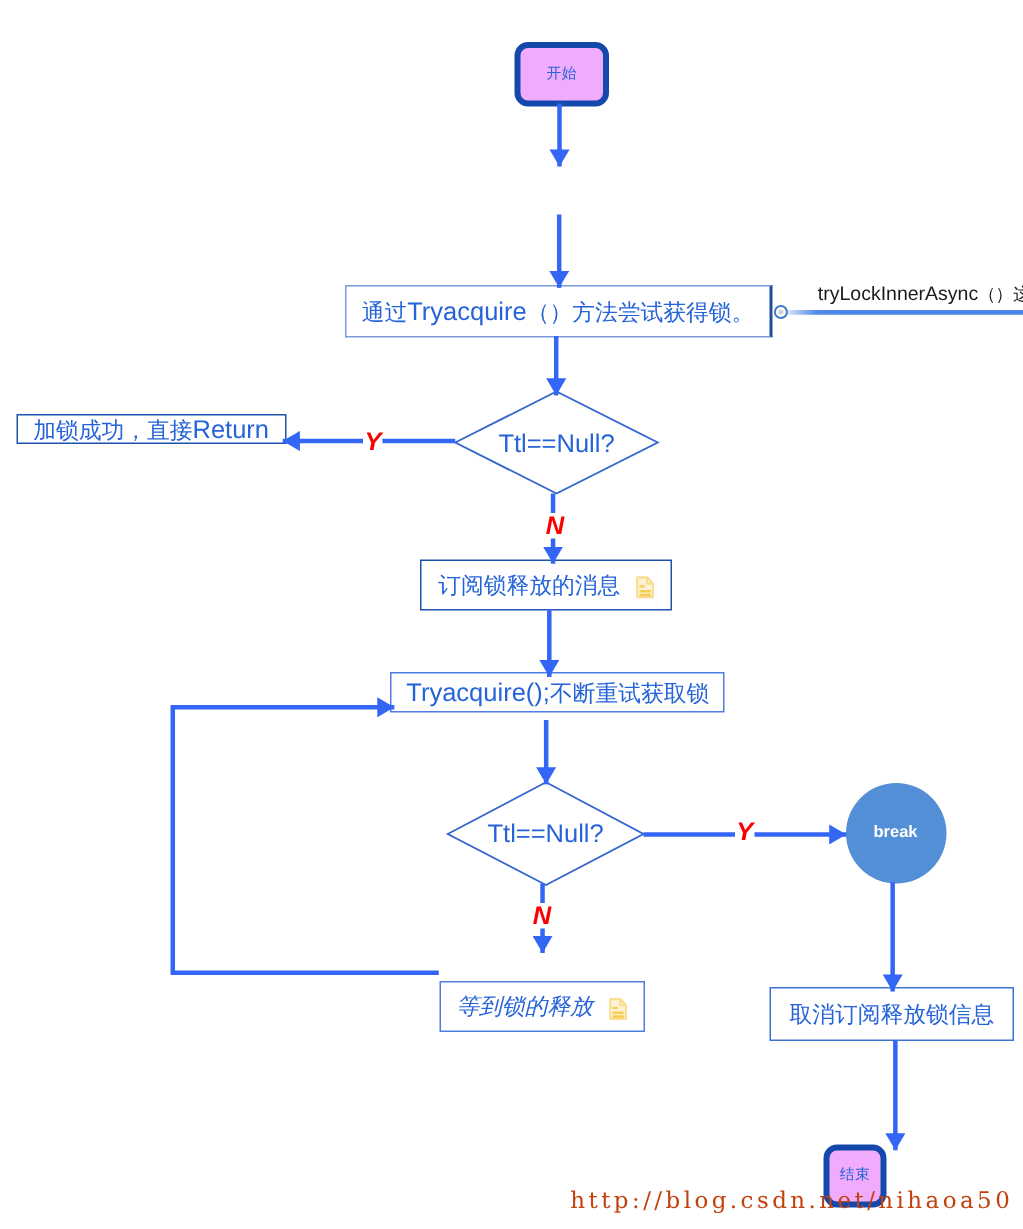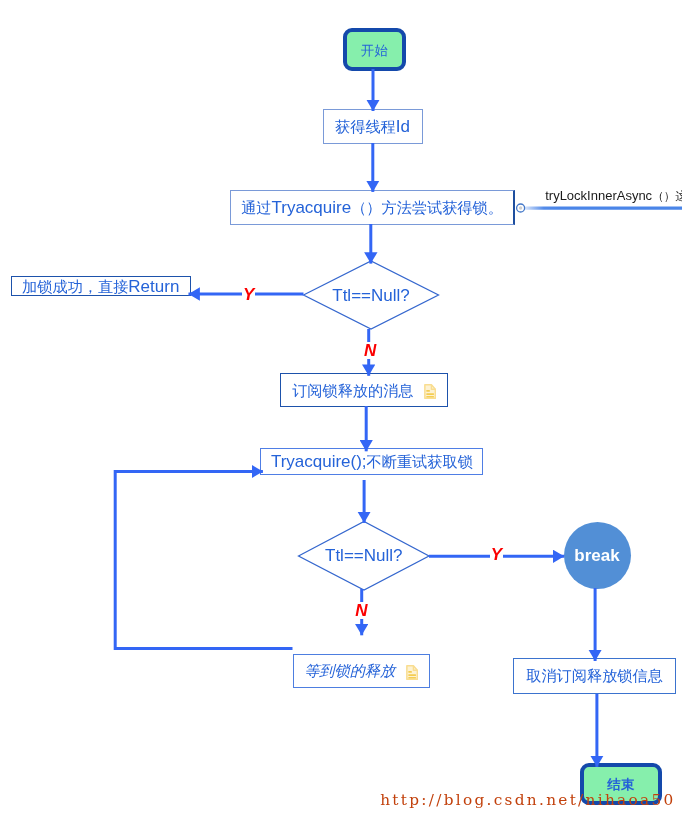--- a/index.html
+++ b/index.html
@@ -9,34 +9,34 @@
        -webkit-font-smoothing:antialiased;}
   #canvas{position:relative;width:682px;height:819px;background:#fff;}
   svg.layer{position:absolute;left:0;top:0;width:682px;height:819px;overflow:visible;z-index:3;pointer-events:none;}
   .node,.circle-node,.note-text,.watermark{z-index:2;}
   .edge-label{z-index:4;}
   svg.layer-back{z-index:1;}
   .node{position:absolute;box-sizing:border-box;display:flex;align-items:center;
         justify-content:center;white-space:nowrap;line-height:1;}
 
   
-  .terminator{border:4px solid #1449ab;border-radius:9px;background:#86efac;
-              color:#2563d8;font-size:15px;letter-spacing:0.4px;}
+  .terminator{border:4px solid #1449ab;border-radius:9px;background:#f0abfc;
+              color:#2563d8;font-size:11px;letter-spacing:0.4px;}
 
   
   .process{border:1.3px solid #6f95e0;background:#fff;color:#2563d8;font-size:17px;}
   .cjk-run{font-size:0.893em;}
 
   .edge-label{position:absolute;color:#fb0000;font-weight:bold;font-style:italic;
               font-size:17px;line-height:1;font-family:"Liberation Sans",sans-serif;
               background:#fff;padding:0 1px;}
 
   .circle-node{position:absolute;border-radius:50%;background:#528fd6;color:#ffffff;
                display:flex;align-items:center;justify-content:center;
-               font-weight:bold;font-size:17px;line-height:1;}
+               font-weight:bold;font-size:11px;line-height:1;}
 
   .note-text{position:absolute;color:#1a1a1a;font-size:13px;line-height:1;white-space:nowrap;}
 
   .watermark{position:absolute;color:#c2410c;font-family:"DejaVu Serif",serif;
              font-size:15.3px;letter-spacing:2.3px;line-height:1;white-space:nowrap;}
 
   .doc-icon{display:inline-block;vertical-align:middle;}
 </style>
 </head>
 <body>
@@ -94,23 +94,20 @@
       <line x1="524" y1="208.2" x2="682" y2="208.2" stroke="url(#noteFade)" stroke-width="3.2"></line>
       <circle cx="520.6" cy="208" r="4" fill="#ffffff" stroke="#4277c8" stroke-width="1.3"></circle>
       <circle cx="520.6" cy="208" r="1.7" fill="#cfcfcf"></circle>
     </g>
   </svg>
 
   <div class="node terminator" style="left:343px;top:28px;width:63px;height:43px;">
     <span><span class="cjk-run">开始</span></span>
   </div>
 
-  <div class="node process" style="left:322.5px;top:108.5px;width:100px;height:35.5px;border-color:#7a9ad8;">
-    <span><span class="cjk-run">获得线程</span><span>Id</span></span>
-  </div>
 
   <div class="node process" style="left:230px;top:189.5px;width:285px;height:35.5px;border-color:#7a9ad8;border-right:2px solid #1e4e9e;">
     <span><span class="cjk-run">通过</span><span>Tryacquire</span><span class="cjk-run">（）方法尝试获得锁。</span></span>
   </div>
 
   <div class="node" style="left:303.5px;top:261px;width:135px;height:68px;color:#2563d8;font-size:17px;">
     <span><span>Ttl==Null?</span></span>
   </div>
 
   <div class="node process" style="left:10.7px;top:276.2px;width:180.1px;height:20px;border-color:#1d52ab;">
@@ -152,21 +149,21 @@
         <rect x="2.35" y="9.3" width="7.6" height="1.7" rx="0.3" fill="#f4cd53"></rect>
         <rect x="2.35" y="11.9" width="7.6" height="1.7" rx="0.3" fill="#f4cd53"></rect>
       </svg>
     </span>
   </div>
 
   <div class="node process" style="left:513.3px;top:658.1px;width:162.5px;height:35.7px;border-color:#3b73ce;">
     <span><span class="cjk-run">取消订阅释放锁信息</span></span>
   </div>
 
-  <div class="node terminator" style="left:580px;top:762.7px;width:82px;height:42.1px;font-weight:bold;">
+  <div class="node terminator" style="left:549px;top:762.7px;width:42px;height:42.1px;">
     <span><span class="cjk-run">结束</span></span>
   </div>
 
   <div class="edge-label" style="left:242px;top:285.6px;"><span>Y</span></div>
   <div class="edge-label" style="left:362.9px;top:341.6px;"><span>N</span></div>
   <div class="edge-label" style="left:489.8px;top:546.3px;"><span>Y</span></div>
   <div class="edge-label" style="left:354.2px;top:601.5px;"><span>N</span></div>
 
   <div class="note-text" style="left:545.2px;top:188.5px;"><span>tryLockInnerAsync</span><span class="cjk-run">（）这</span></div>
 

